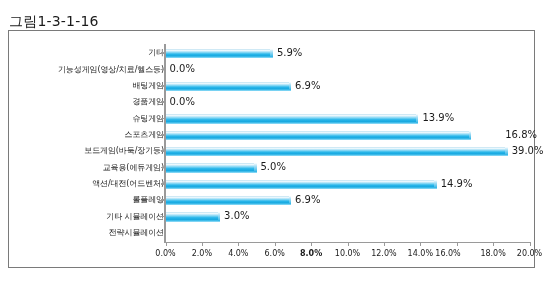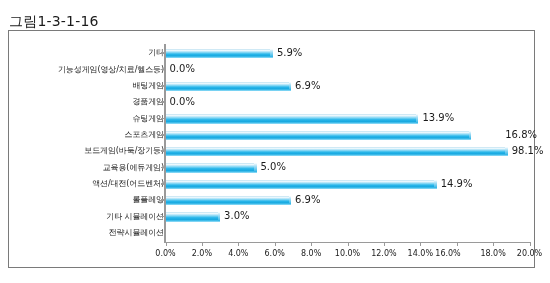--- a/index.html
+++ b/index.html
@@ -206,21 +206,21 @@
         <div class="bar-row" style="top: 85.5833px; height: 8.5px;">
           <div class="tick-cat" style="top: 3.5px;"></div>
           <div class="bar" style="width: 305.76px;"></div>
           <div class="bar-cap" style="left: 303.26px;"></div>
           <div class="bar-value" style="left: 309.76px; margin-left: 30px;">16.8%</div>
         </div>
         <div class="bar-row" style="top: 101.917px; height: 8.5px;">
           <div class="tick-cat" style="top: 3.5px;"></div>
           <div class="bar" style="width: 342.16px;"></div>
           <div class="bar-cap" style="left: 339.66px;"></div>
-          <div class="bar-value" style="left: 346.16px;">98.1%</div>
+          <div class="bar-value" style="left: 346.16px;">39.0%</div>
         </div>
         <div class="bar-row" style="top: 118.25px; height: 8.5px;">
           <div class="tick-cat" style="top: 3.5px;"></div>
           <div class="bar" style="width: 91px;"></div>
           <div class="bar-cap" style="left: 88.5px;"></div>
           <div class="bar-value" style="left: 95px;">5.0%</div>
         </div>
         <div class="bar-row" style="top: 134.583px; height: 8.5px;">
           <div class="tick-cat" style="top: 3.5px;"></div>
           <div class="bar" style="width: 271.18px;"></div>
@@ -245,21 +245,21 @@
     <div id="x-ticks">
         <div class="tick-x" style="left: 156.5px;"></div>
         <div class="xtick-label" style="left: 156.5px;">0.0%</div>
         <div class="tick-x" style="left: 192.9px;"></div>
         <div class="xtick-label" style="left: 192.9px;">2.0%</div>
         <div class="tick-x" style="left: 229.3px;"></div>
         <div class="xtick-label" style="left: 229.3px;">4.0%</div>
         <div class="tick-x" style="left: 265.7px;"></div>
         <div class="xtick-label" style="left: 265.7px;">6.0%</div>
         <div class="tick-x" style="left: 302.1px;"></div>
-        <div class="xtick-label" style="left: 302.1px;">8.0%</div>
+        <div class="xtick-label" style="left: 302.1px; font-weight: bold;">8.0%</div>
         <div class="tick-x" style="left: 338.5px;"></div>
         <div class="xtick-label" style="left: 338.5px;">10.0%</div>
         <div class="tick-x" style="left: 374.9px;"></div>
         <div class="xtick-label" style="left: 374.9px;">12.0%</div>
         <div class="tick-x" style="left: 411.3px;"></div>
         <div class="xtick-label" style="left: 411.3px;">14.0%</div>
         <div class="tick-x" style="left: 447.7px;"></div>
         <div class="xtick-label" style="left: 439px;">16.0%</div>
         <div class="tick-x" style="left: 484.1px;"></div>
         <div class="xtick-label" style="left: 484.1px;">18.0%</div>

